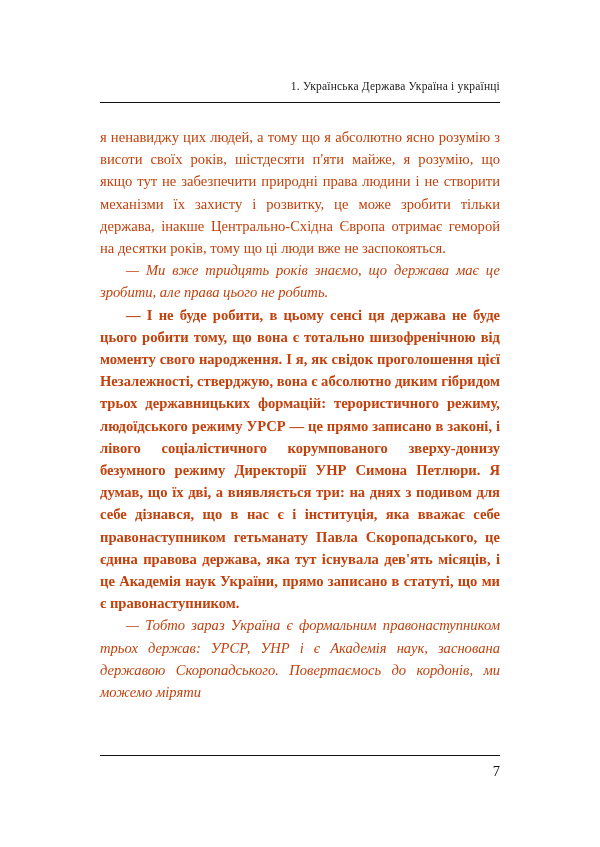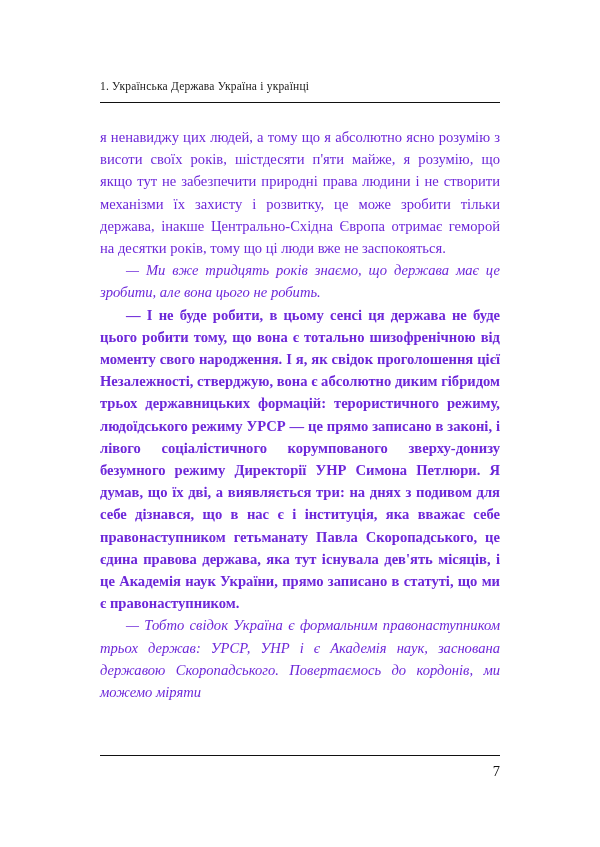--- a/index.html
+++ b/index.html
@@ -22,21 +22,21 @@
     width: 600px;
     height: 847px;
     box-sizing: border-box;
     padding: 0;
   }
   .running-head {
     position: absolute;
     left: 100px;
     right: 100px;
     top: 80px;
-    text-align: left;
+    text-align: right;
     font-size: 11.5px;
     letter-spacing: 0.2px;
     color: #1a1a1a;
     white-space: nowrap;
   }
   .rule-top {
     position: absolute;
     left: 100px;
     width: 400px;
     top: 102px;
@@ -51,21 +51,21 @@
   }
   .body-text {
     position: absolute;
     left: 100px;
     width: 400px;
     top: 126px;
     font-size: 14.6px;
     line-height: 22.2px;
     text-align: justify;
     text-justify: inter-word;
-    color: #6d28d9;
+    color: #c2410c;
   }
   .body-text p {
     margin: 0;
   }
   .body-text p.dialog {
     text-indent: 26px;
     font-style: italic;
   }
   .body-text p.dialog-upright {
     text-indent: 26px;
@@ -85,22 +85,22 @@
 <body>
 
 <div class="page">
 
   <div class="running-head">1. Українська Держава Україна і українці</div>
 
   <div class="rule-top"></div>
 
   <div class="body-text">
     <p class="first">я ненавиджу цих людей, а тому що я абсолютно ясно розумію з висоти своїх років, шістдесяти п'яти майже, я розумію, що якщо тут не забезпечити природні права людини і не створити механізми їх захисту і розвитку, це може зробити тільки держава, інакше Центрально-Східна Європа отримає геморой на десятки років, тому що ці люди вже не заспокояться.</p>
-    <p class="dialog">— Ми вже тридцять років знаємо, що держава має це зробити, але вона цього не робить.</p>
+    <p class="dialog">— Ми вже тридцять років знаємо, що держава має це зробити, але права цього не робить.</p>
     <p class="dialog-upright">— І не буде робити, в цьому сенсі ця держава не буде цього робити тому, що вона є тотально шизофренічною від моменту свого народження. І я, як свідок проголошення цієї Незалежності, стверджую, вона є абсолютно диким гібридом трьох державницьких формацій: терористичного режиму, людоїдського режиму УРСР — це прямо записано в законі, і лівого соціалістичного корумпованого зверху-донизу безумного режиму Директорії УНР Симона Петлюри. Я думав, що їх дві, а виявляється три: на днях з подивом для себе дізнався, що в нас є і інституція, яка вважає себе правонаступником гетьманату Павла Скоропадського, це єдина правова держава, яка тут існувала дев'ять місяців, і це Академія наук України, прямо записано в статуті, що ми є правонаступником.</p>
-    <p class="dialog">— Тобто свідок Україна є формальним правонаступником трьох держав: УРСР, УНР і є Академія наук, заснована державою Скоропадського. Повертаємось до кордонів, ми можемо міряти</p>
+    <p class="dialog">— Тобто зараз Україна є формальним правонаступником трьох держав: УРСР, УНР і є Академія наук, заснована державою Скоропадського. Повертаємось до кордонів, ми можемо міряти</p>
   </div>
 
   <div class="rule-bottom"></div>
 
   <div class="page-number">7</div>
 
 </div>
 
 </body></html>

